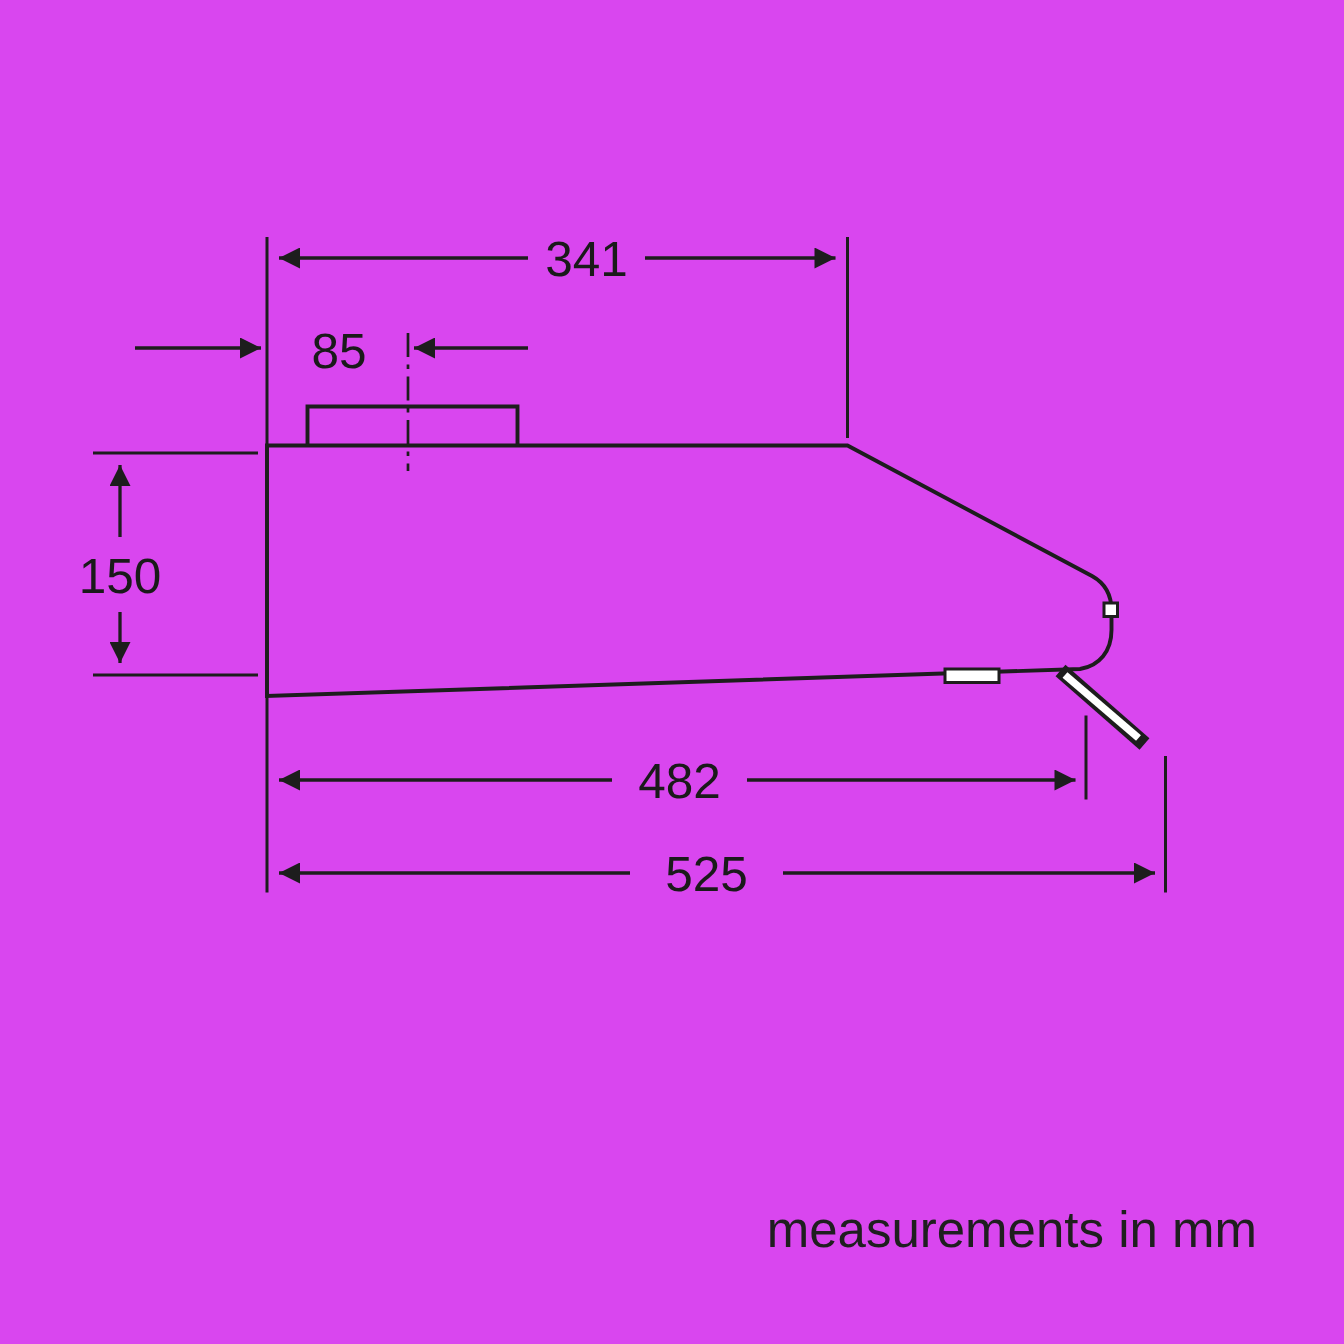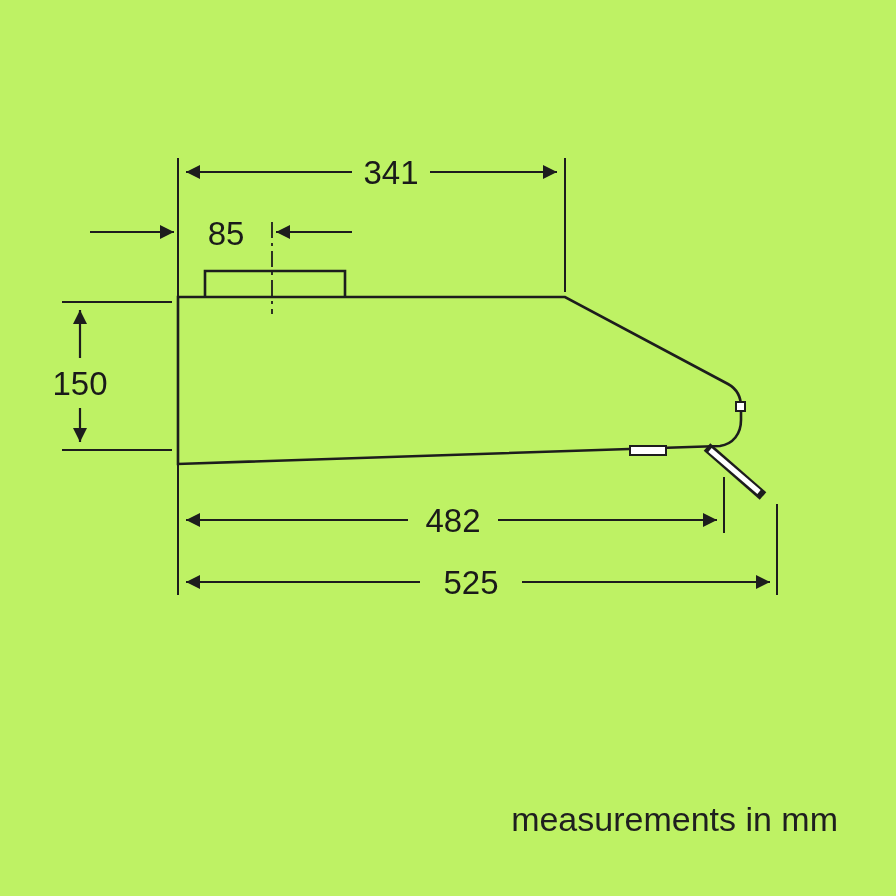--- a/index.html
+++ b/index.html
@@ -4,21 +4,21 @@
 <style>
   html, body {
     margin: 0;
     padding: 0;
     background: #ffffff;
   }
   .canvas {
     position: relative;
     width: 896px;
     height: 896px;
-    background: #bef264;
+    background: #d946ef;
     font-family: "Liberation Sans", sans-serif;
     overflow: hidden;
   }
   svg { display: block; }
   .dim-text {
     font-family: "Liberation Sans", sans-serif;
     font-size: 33px;
     fill: #1a1a1a;
   }
   .caption-text {

